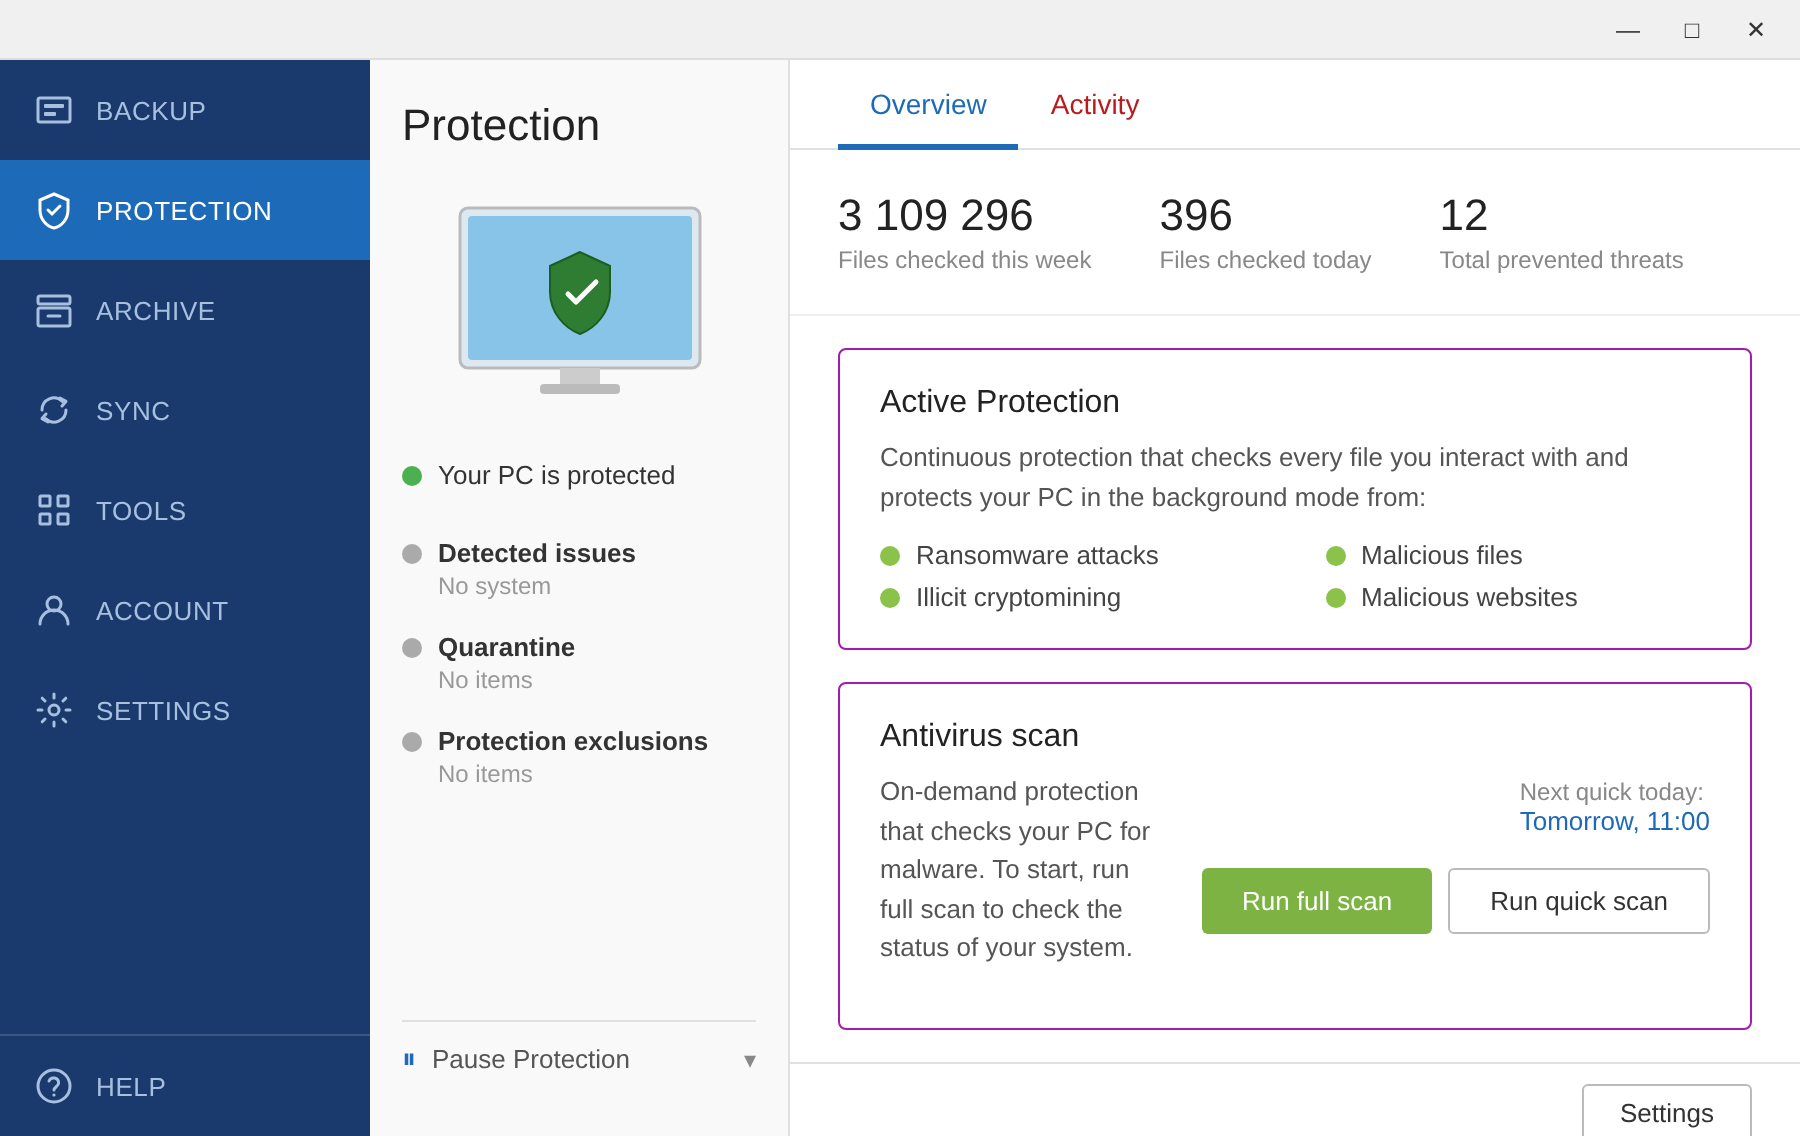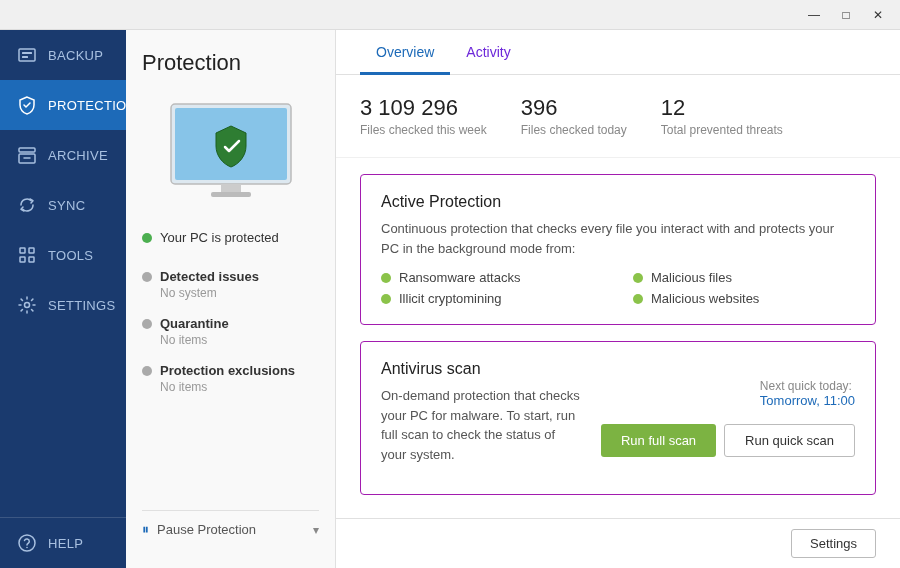--- a/index.html
+++ b/index.html
@@ -28,21 +28,21 @@
 
     
     .app-container {
       display: flex;
       flex: 1;
       overflow: hidden;
     }
 
     
     .sidebar {
-      width: 126px;
+      width: 185px;
       background: #1a3a6e;
       display: flex;
       flex-direction: column;
       flex-shrink: 0;
     }
     .sidebar-item {
       display: flex;
       align-items: center;
       padding: 14px 16px;
       cursor: pointer;
@@ -156,21 +156,21 @@
       display: flex;
       padding: 0 24px;
       border-bottom: 1px solid #e0e0e0;
       background: #fff;
       flex-shrink: 0;
     }
     .tab {
       padding: 14px 16px 12px;
       font-size: 14px;
       cursor: pointer;
-      color: #6d28d9;
+      color: #b91c1c;
       border-bottom: 3px solid transparent;
       margin-bottom: -1px;
     }
     .tab.active {
       color: #1d6ab8;
       border-bottom-color: #1d6ab8;
       font-weight: 500;
     }
 
     .stats-row {
@@ -360,20 +360,29 @@
     <div class="sidebar-item">
       <span class="icon">
         <svg width="20" height="20" viewBox="0 0 20 20" fill="none">
           <rect x="3" y="3" width="5" height="5" rx="0.5" stroke="#a8c0e0" stroke-width="1.5" fill="none"></rect>
           <rect x="12" y="3" width="5" height="5" rx="0.5" stroke="#a8c0e0" stroke-width="1.5" fill="none"></rect>
           <rect x="3" y="12" width="5" height="5" rx="0.5" stroke="#a8c0e0" stroke-width="1.5" fill="none"></rect>
           <rect x="12" y="12" width="5" height="5" rx="0.5" stroke="#a8c0e0" stroke-width="1.5" fill="none"></rect>
         </svg>
       </span>
       <span class="label">TOOLS</span>
+    </div>
+    <div class="sidebar-item">
+      <span class="icon">
+        <svg width="20" height="20" viewBox="0 0 20 20" fill="none">
+          <circle cx="10" cy="7" r="3.5" stroke="#a8c0e0" stroke-width="1.5" fill="none"></circle>
+          <path d="M3 17c0-3.9 3.1-7 7-7s7 3.1 7 7" stroke="#a8c0e0" stroke-width="1.5" stroke-linecap="round" fill="none"></path>
+        </svg>
+      </span>
+      <span class="label">ACCOUNT</span>
     </div>
     <div class="sidebar-item">
       <span class="icon">
         <svg width="20" height="20" viewBox="0 0 20 20" fill="none">
           <circle cx="10" cy="10" r="2.5" stroke="#a8c0e0" stroke-width="1.5" fill="none"></circle>
           <path d="M10 2v2M10 16v2M2 10h2M16 10h2M4.1 4.1l1.4 1.4M14.5 14.5l1.4 1.4M4.1 15.9l1.4-1.4M14.5 5.5l1.4-1.4" stroke="#a8c0e0" stroke-width="1.5" stroke-linecap="round"></path>
         </svg>
       </span>
       <span class="label">SETTINGS</span>
     </div>

